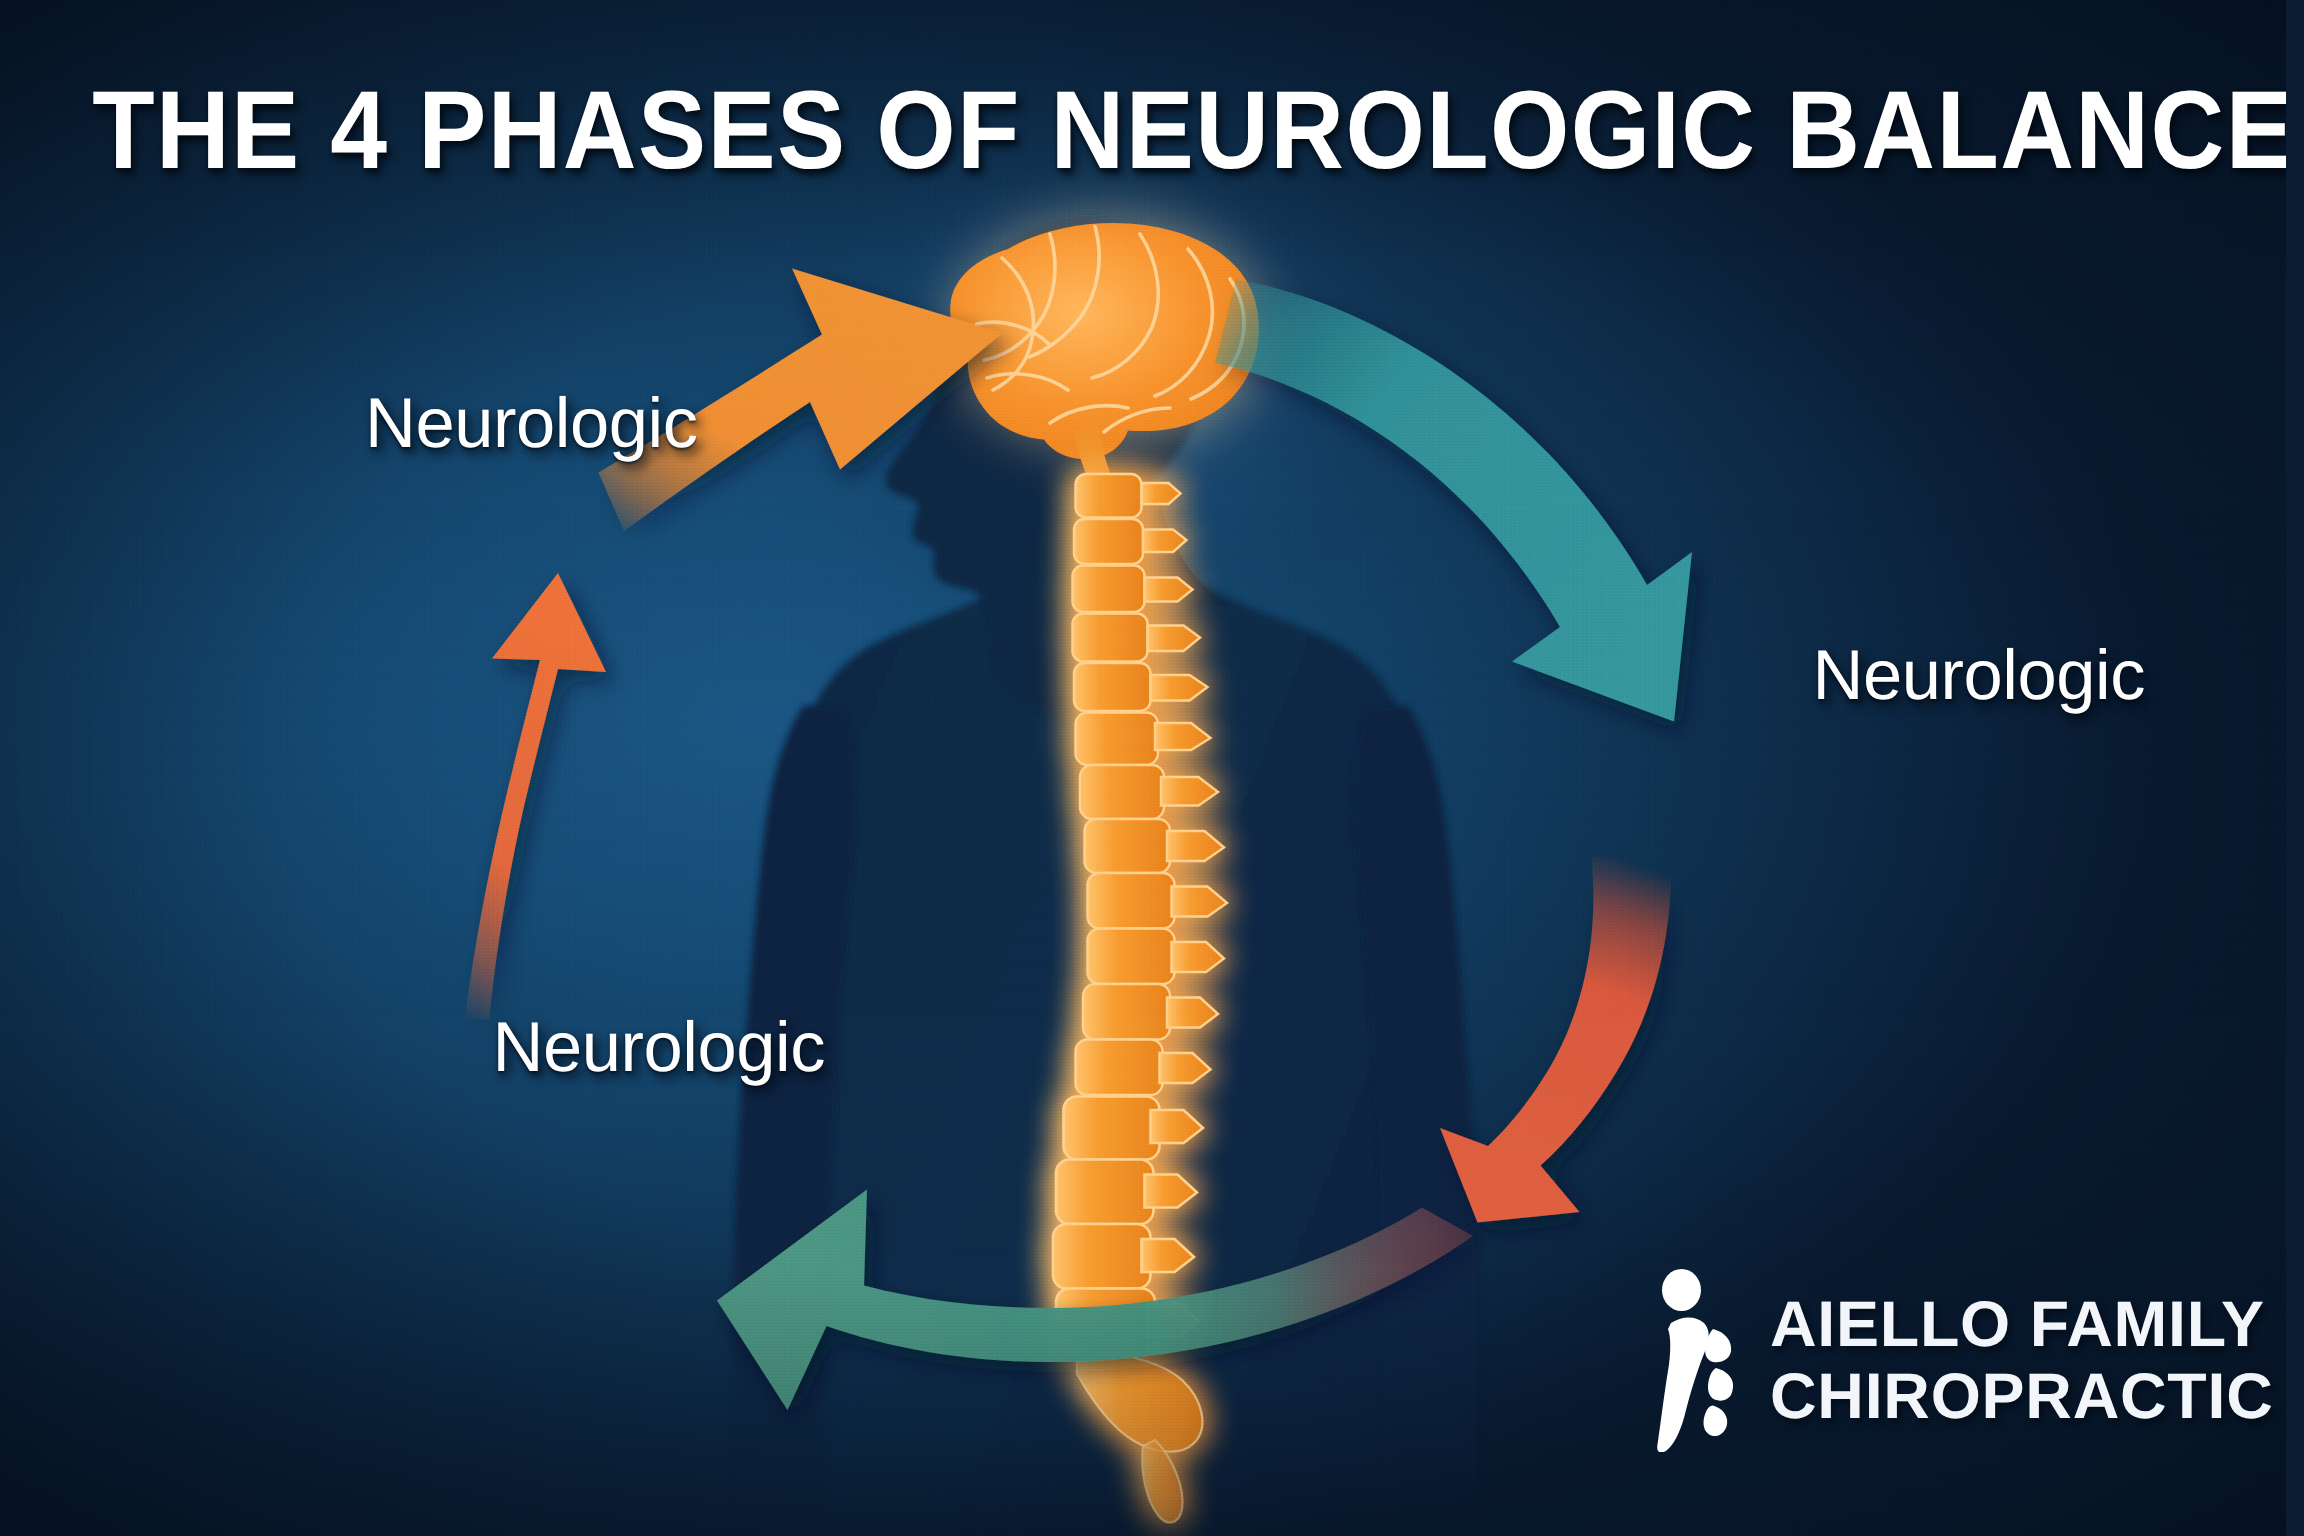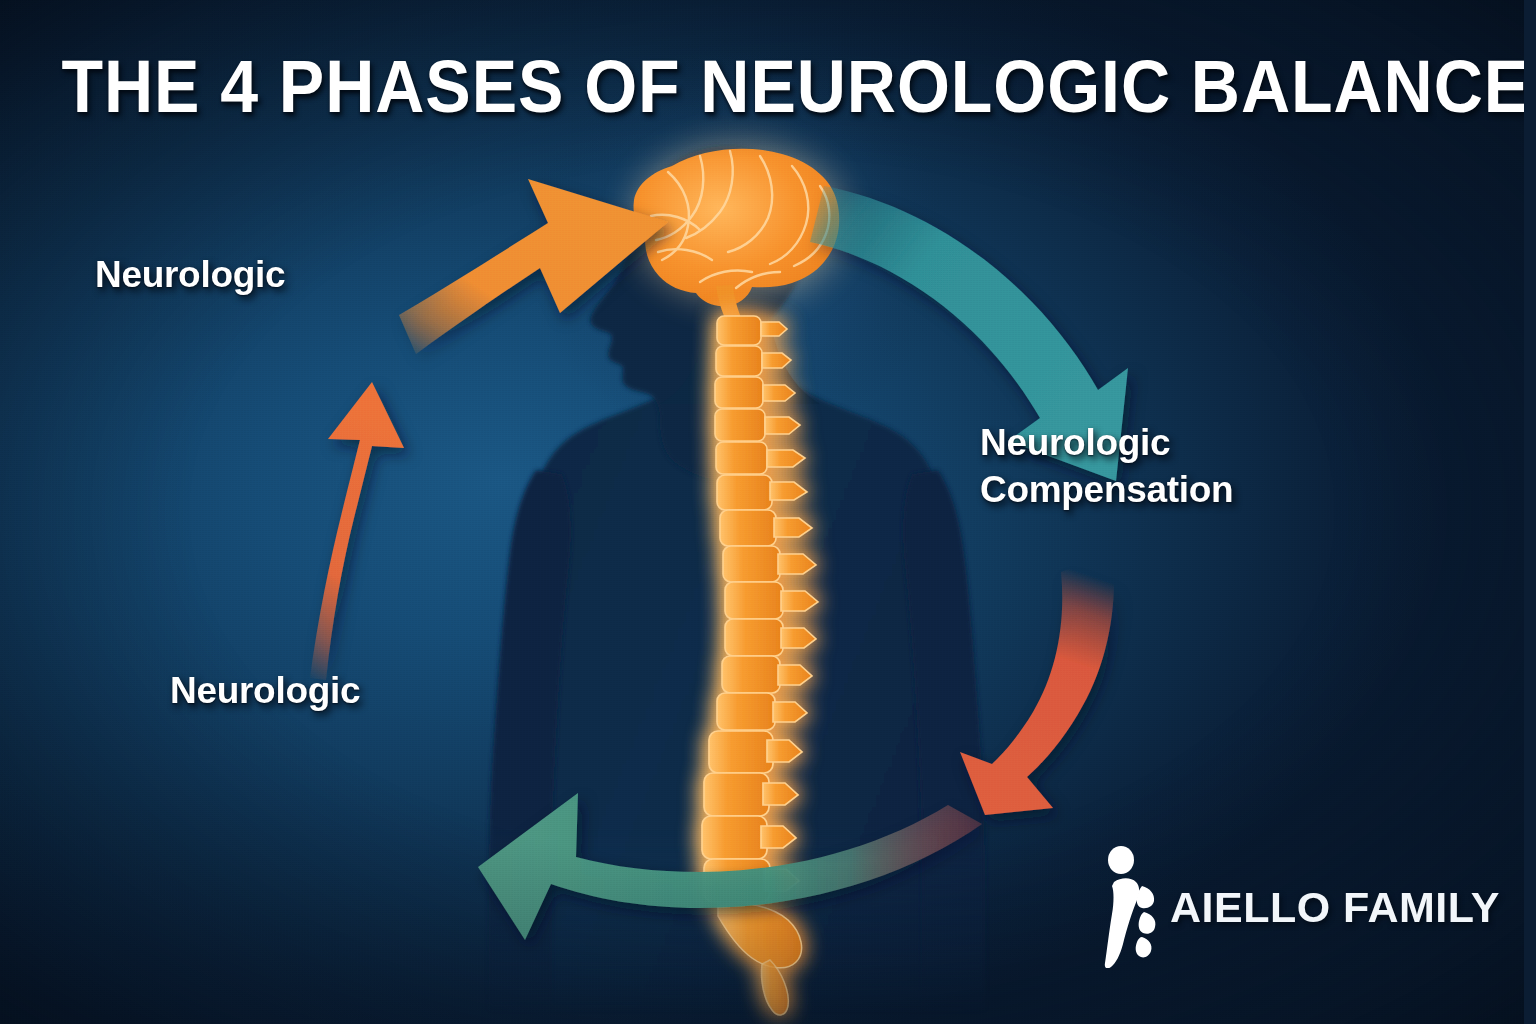--- a/index.html
+++ b/index.html
@@ -54,24 +54,24 @@
     transform: scaleX(0.92);
     text-shadow: 3px 4px 6px rgba(2,10,20,.85), 0 2px 3px rgba(2,10,20,.6);
     white-space: nowrap;
   }
 
   
   .label {
     position: absolute;
     color: #ffffff;
     font-family: "Liberation Sans", sans-serif;
-    font-weight: 700;
-    font-size: 37px;
+    font-weight: 400;
+    font-size: 47px;
     line-height: 1.26;
-    text-align: left;
+    text-align: right;
     text-shadow: 3px 4px 7px rgba(2,10,20,.9), 0 1px 2px rgba(2,10,20,.7);
     white-space: nowrap;
     letter-spacing: -0.3px;
   }
   .label span { display: block; }
   #label-overload      { left: 95px;  top: 252px; width: 370px; }
   #label-compensation  { left: 980px; top: 420px; width: 450px; }
   #label-restoration   { left: 170px; top: 668px; width: 380px; }
 
   
@@ -82,21 +82,21 @@
     overflow: visible;
   }
 
   
   .logo {
     position: absolute;
     left: 1100px;
     top: 846px;
     display: flex;
     align-items: center;
-    gap: 8px;
+    gap: 18px;
   }
   .logo-text {
     color: #f2f6fa;
     font-family: "Liberation Sans", sans-serif;
     font-weight: 600;
     font-size: 43px;
     line-height: 1.12;
     letter-spacing: 0.5px;
     text-shadow: 2px 3px 5px rgba(2,10,20,.8);
     white-space: nowrap;
@@ -392,21 +392,20 @@
   <div class="bg-noise"></div>
 
   <div class="title">THE 4 PHASES OF NEUROLOGIC BALANCE</div>
 
   <div class="label" id="label-overload">
     <span>Neurologic</span>
   </div>
 
   <div class="label" id="label-compensation">
     <span>Neurologic</span>
-    <span>Compensation</span>
   </div>
 
   <div class="label" id="label-restoration">
     <span>Neurologic</span>
   </div>
 
   <div class="logo">
     <svg width="62" height="122" viewBox="0 0 62 122">
       <g fill="#ffffff">
         <ellipse cx="21" cy="14" rx="13" ry="14"></ellipse>
@@ -418,16 +417,17 @@
                  C7,124 4,122 5,117
                  C7,104 9,86 12,68
                  C14,56 14,45 12,40 Z"></path>
         <path d="M42,40 C50,42 55,48 54,55 C53,60 48,63 42,62 C38,61 36,57 37,52 C38,46 40,42 42,40 Z"></path>
         <path d="M44,66 C52,68 57,74 55,81 C54,87 48,89 43,87 C39,85 38,80 39,75 C40,70 42,67 44,66 Z"></path>
         <path d="M42,91 C49,93 53,99 51,105 C49,111 43,113 39,110 C35,107 35,101 37,96 C38,93 40,91 42,91 Z"></path>
       </g>
     </svg>
     <div class="logo-text">
       <span>AIELLO FAMILY</span>
+      <span>CHIROPRACTIC</span>
     </div>
   </div>
 
 </div>
 
 </body></html>

